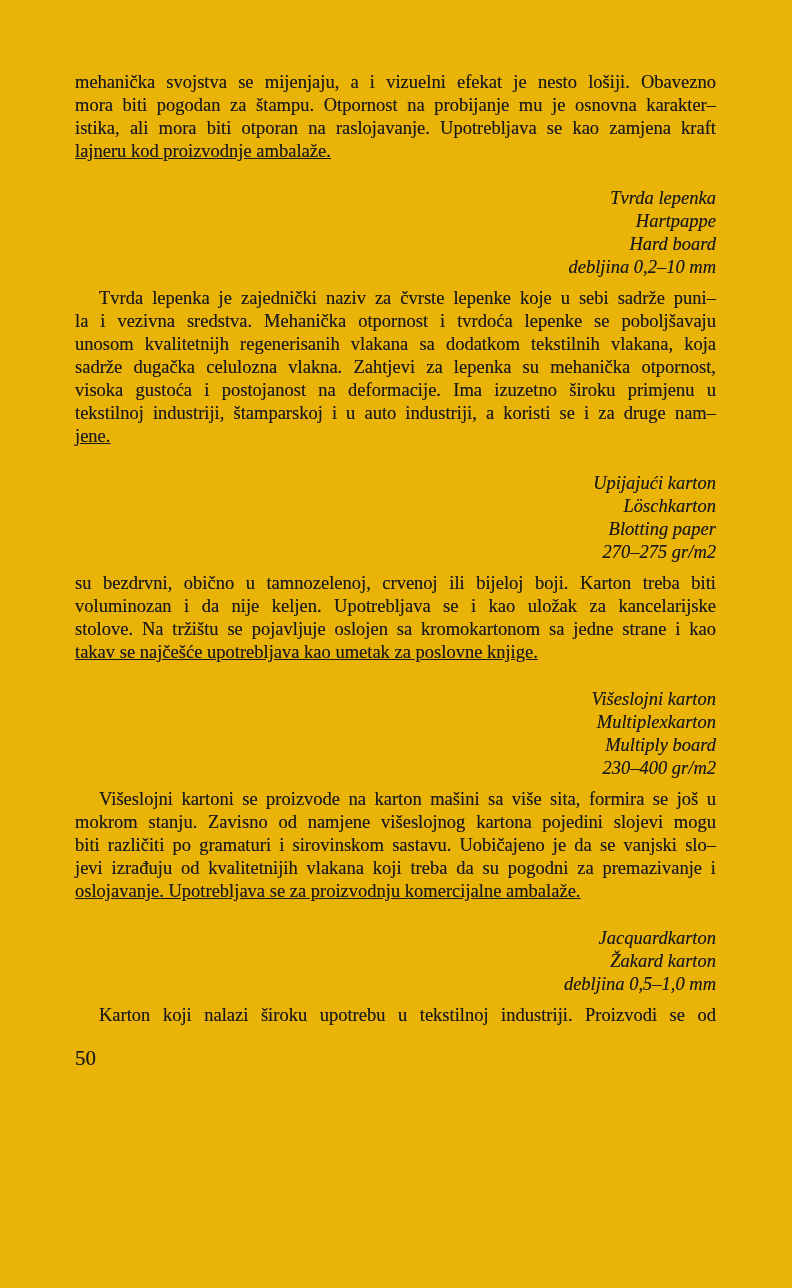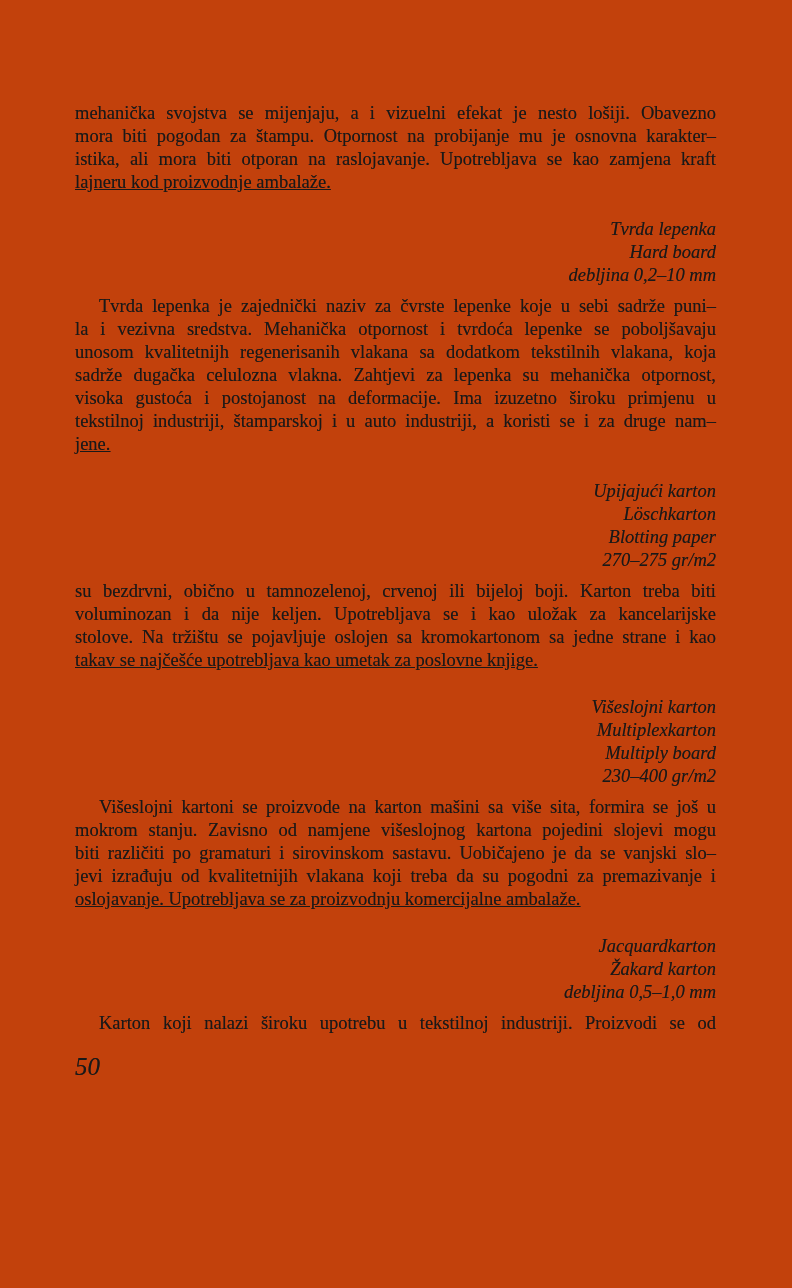--- a/index.html
+++ b/index.html
@@ -9,22 +9,22 @@
   }
   body {
     width: 792px;
     height: 1288px;
     overflow: hidden;
   }
   .page {
     box-sizing: border-box;
     width: 792px;
     height: 1288px;
-    padding: 102px 76px 0 75px;
-    background: #c2410c;
+    padding: 71px 76px 0 75px;
+    background: #eab308;
     font-family: "Liberation Serif", "DejaVu Serif", serif;
     color: #191919;
     text-shadow: 0 0 0.6px rgba(25,25,25,0.55);
   }
   .para {
     margin: 0;
     font-size: 18.5px;
     line-height: 23px;
   }
   .ln {
@@ -44,39 +44,39 @@
     font-size: 18.5px;
   }
   .hln {
     display: block;
     font-style: italic;
     line-height: 23px;
     text-align: right;
   }
   .pageno {
     margin-top: 20px;
-    font-size: 25px;
+    font-size: 21px;
     line-height: 23px;
-    font-style: italic;
   }
 </style>
 </head>
 <body>
 
 <div class="page">
 
   <p class="para">
     <span class="ln">mehanička svojstva se mijenjaju, a i vizuelni efekat je nesto lošiji. Obavezno</span>
     <span class="ln">mora biti pogodan za štampu. Otpornost na probijanje mu je osnovna karakter–</span>
     <span class="ln">istika, ali mora biti otporan na raslojavanje. Upotrebljava se kao zamjena kraft</span>
     <span class="ln fin">lajneru kod proizvodnje ambalaže.</span>
   </p>
 
   <div class="heading">
     <span class="hln">Tvrda lepenka</span>
+    <span class="hln">Hartpappe</span>
     <span class="hln">Hard board</span>
     <span class="hln">debljina 0,2–10 mm</span>
   </div>
 
   <p class="para">
     <span class="ln ind">Tvrda lepenka je zajednički naziv za čvrste lepenke koje u sebi sadrže puni–</span>
     <span class="ln">la i vezivna sredstva. Mehanička otpornost i tvrdoća lepenke se poboljšavaju</span>
     <span class="ln">unosom kvalitetnijh regenerisanih vlakana sa dodatkom tekstilnih vlakana, koja</span>
     <span class="ln">sadrže dugačka celulozna vlakna. Zahtjevi za lepenka su mehanička otpornost,</span>
     <span class="ln">visoka gustoća i postojanost na deformacije. Ima izuzetno široku primjenu u</span>

